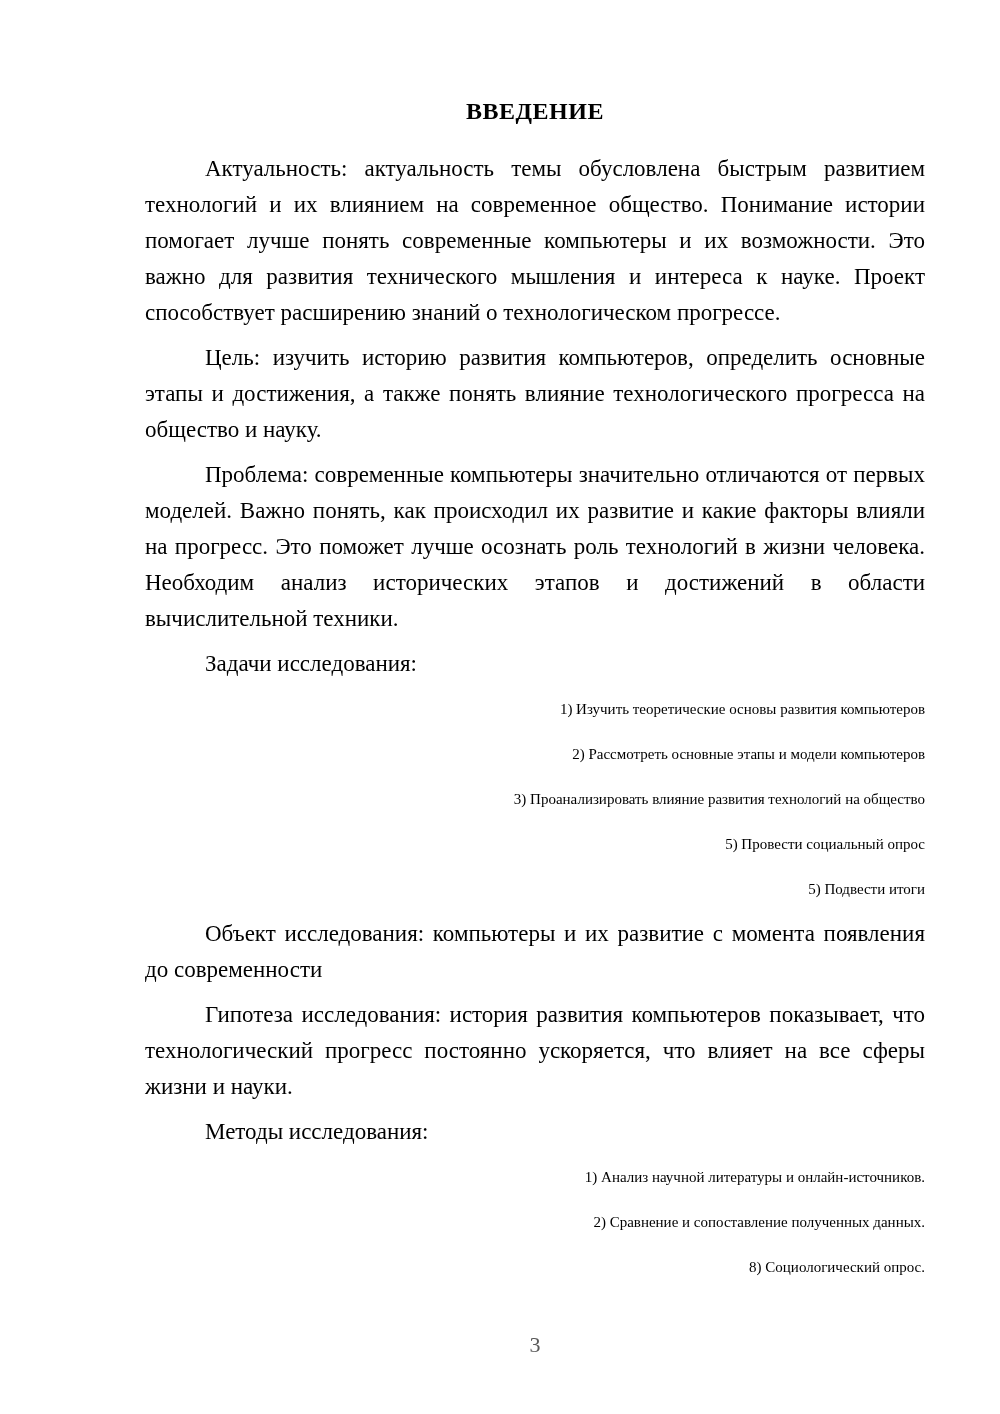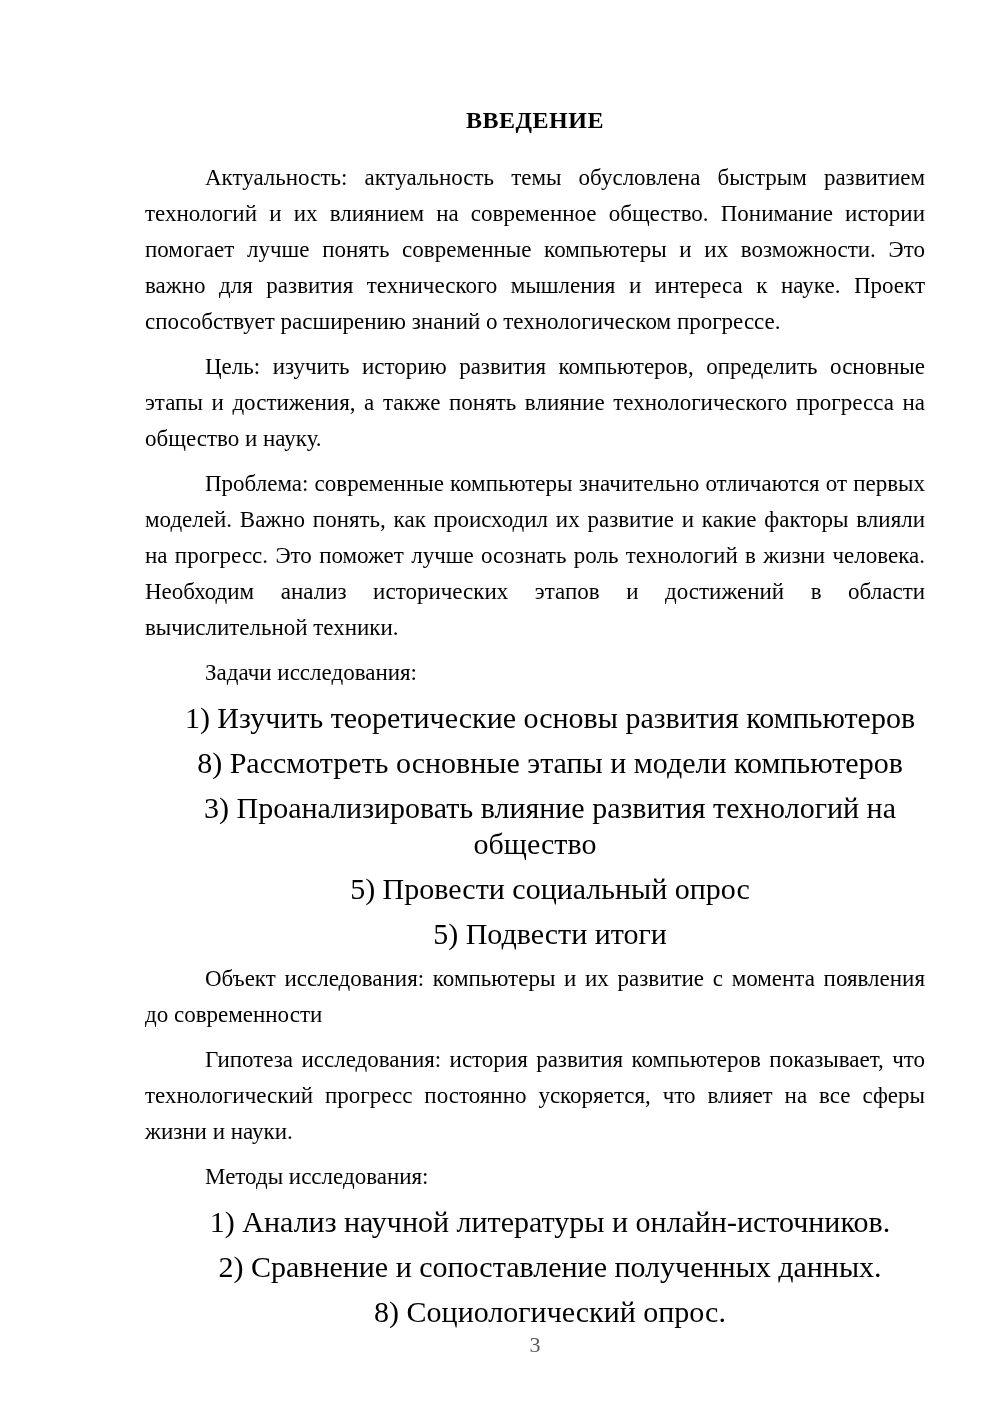--- a/index.html
+++ b/index.html
@@ -12,21 +12,21 @@
     width: 1000px;
     height: 1414px;
     background: #ffffff;
     overflow: hidden;
     font-family: "Liberation Serif", "DejaVu Serif", serif;
     color: #000000;
   }
   .content {
     position: absolute;
     left: 145px;
-    top: 104px;
+    top: 95px;
     width: 780px;
   }
   .title {
     margin: 0 0 24px 0;
     font-size: 24px;
     line-height: 32px;
     font-weight: 700;
     text-align: center;
     letter-spacing: 0.5px;
   }
@@ -35,23 +35,23 @@
     font-size: 23px;
     line-height: 36px;
     text-align: justify;
     text-indent: 60px;
   }
   .list {
     margin: 0;
   }
   .list-item {
     margin: 0 0 9px 0;
-    font-size: 30px;
+    font-size: 15px;
     line-height: 36px;
-    text-align: center;
+    text-align: right;
     text-indent: 30px;
   }
   .page-number {
     position: absolute;
     left: 145px;
     top: 1331px;
     width: 780px;
     text-align: center;
     font-size: 22px;
     line-height: 28px;
@@ -69,21 +69,21 @@
     <p class="para">Актуальность: актуальность темы обусловлена быстрым развитием технологий и их влиянием на современное общество. Понимание истории помогает лучше понять современные компьютеры и их возможности. Это важно для развития технического мышления и интереса к науке. Проект способствует расширению знаний о технологическом прогрессе.</p>
 
     <p class="para">Цель: изучить историю развития компьютеров, определить основные этапы и достижения, а также понять влияние технологического прогресса на общество и науку.</p>
 
     <p class="para">Проблема: современные компьютеры значительно отличаются от первых моделей. Важно понять, как происходил их развитие и какие факторы влияли на прогресс. Это поможет лучше осознать роль технологий в жизни человека. Необходим анализ исторических этапов и достижений в области вычислительной техники.</p>
 
     <p class="para">Задачи исследования:</p>
 
     <div class="list">
       <p class="list-item">1) Изучить теоретические основы развития компьютеров</p>
-      <p class="list-item">8) Рассмотреть основные этапы и модели компьютеров</p>
+      <p class="list-item">2) Рассмотреть основные этапы и модели компьютеров</p>
       <p class="list-item">3) Проанализировать влияние развития технологий на общество</p>
       <p class="list-item">5) Провести социальный опрос</p>
       <p class="list-item">5) Подвести итоги</p>
     </div>
 
     <p class="para">Объект исследования: компьютеры и их развитие с момента появления до современности</p>
 
 
     <p class="para">Гипотеза исследования: история развития компьютеров показывает, что технологический прогресс постоянно ускоряется, что влияет на все сферы жизни и науки.</p>
 

